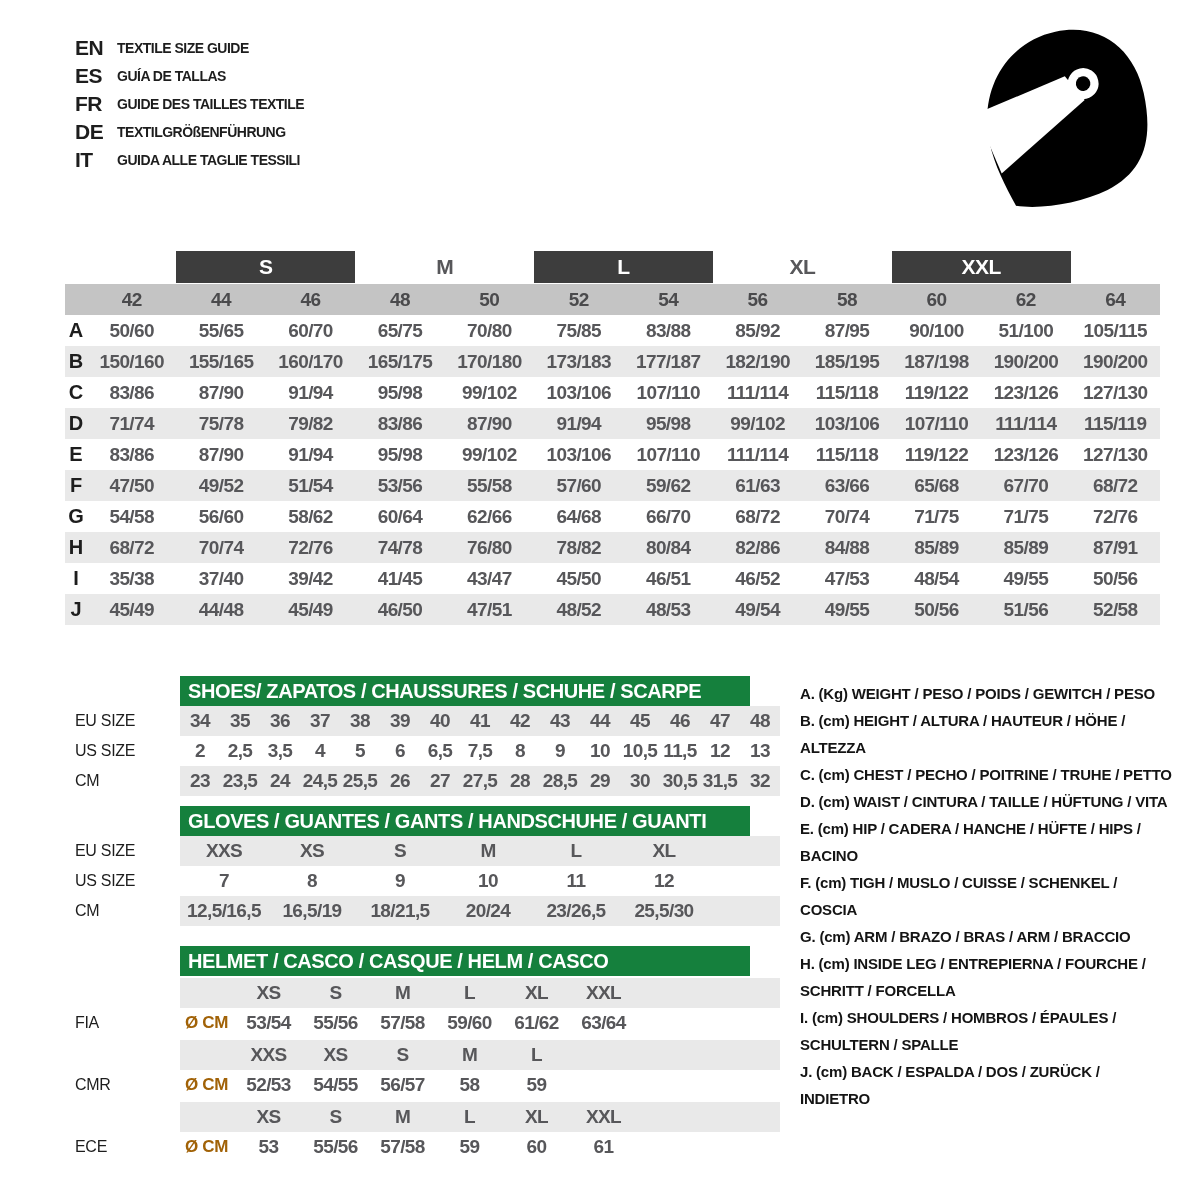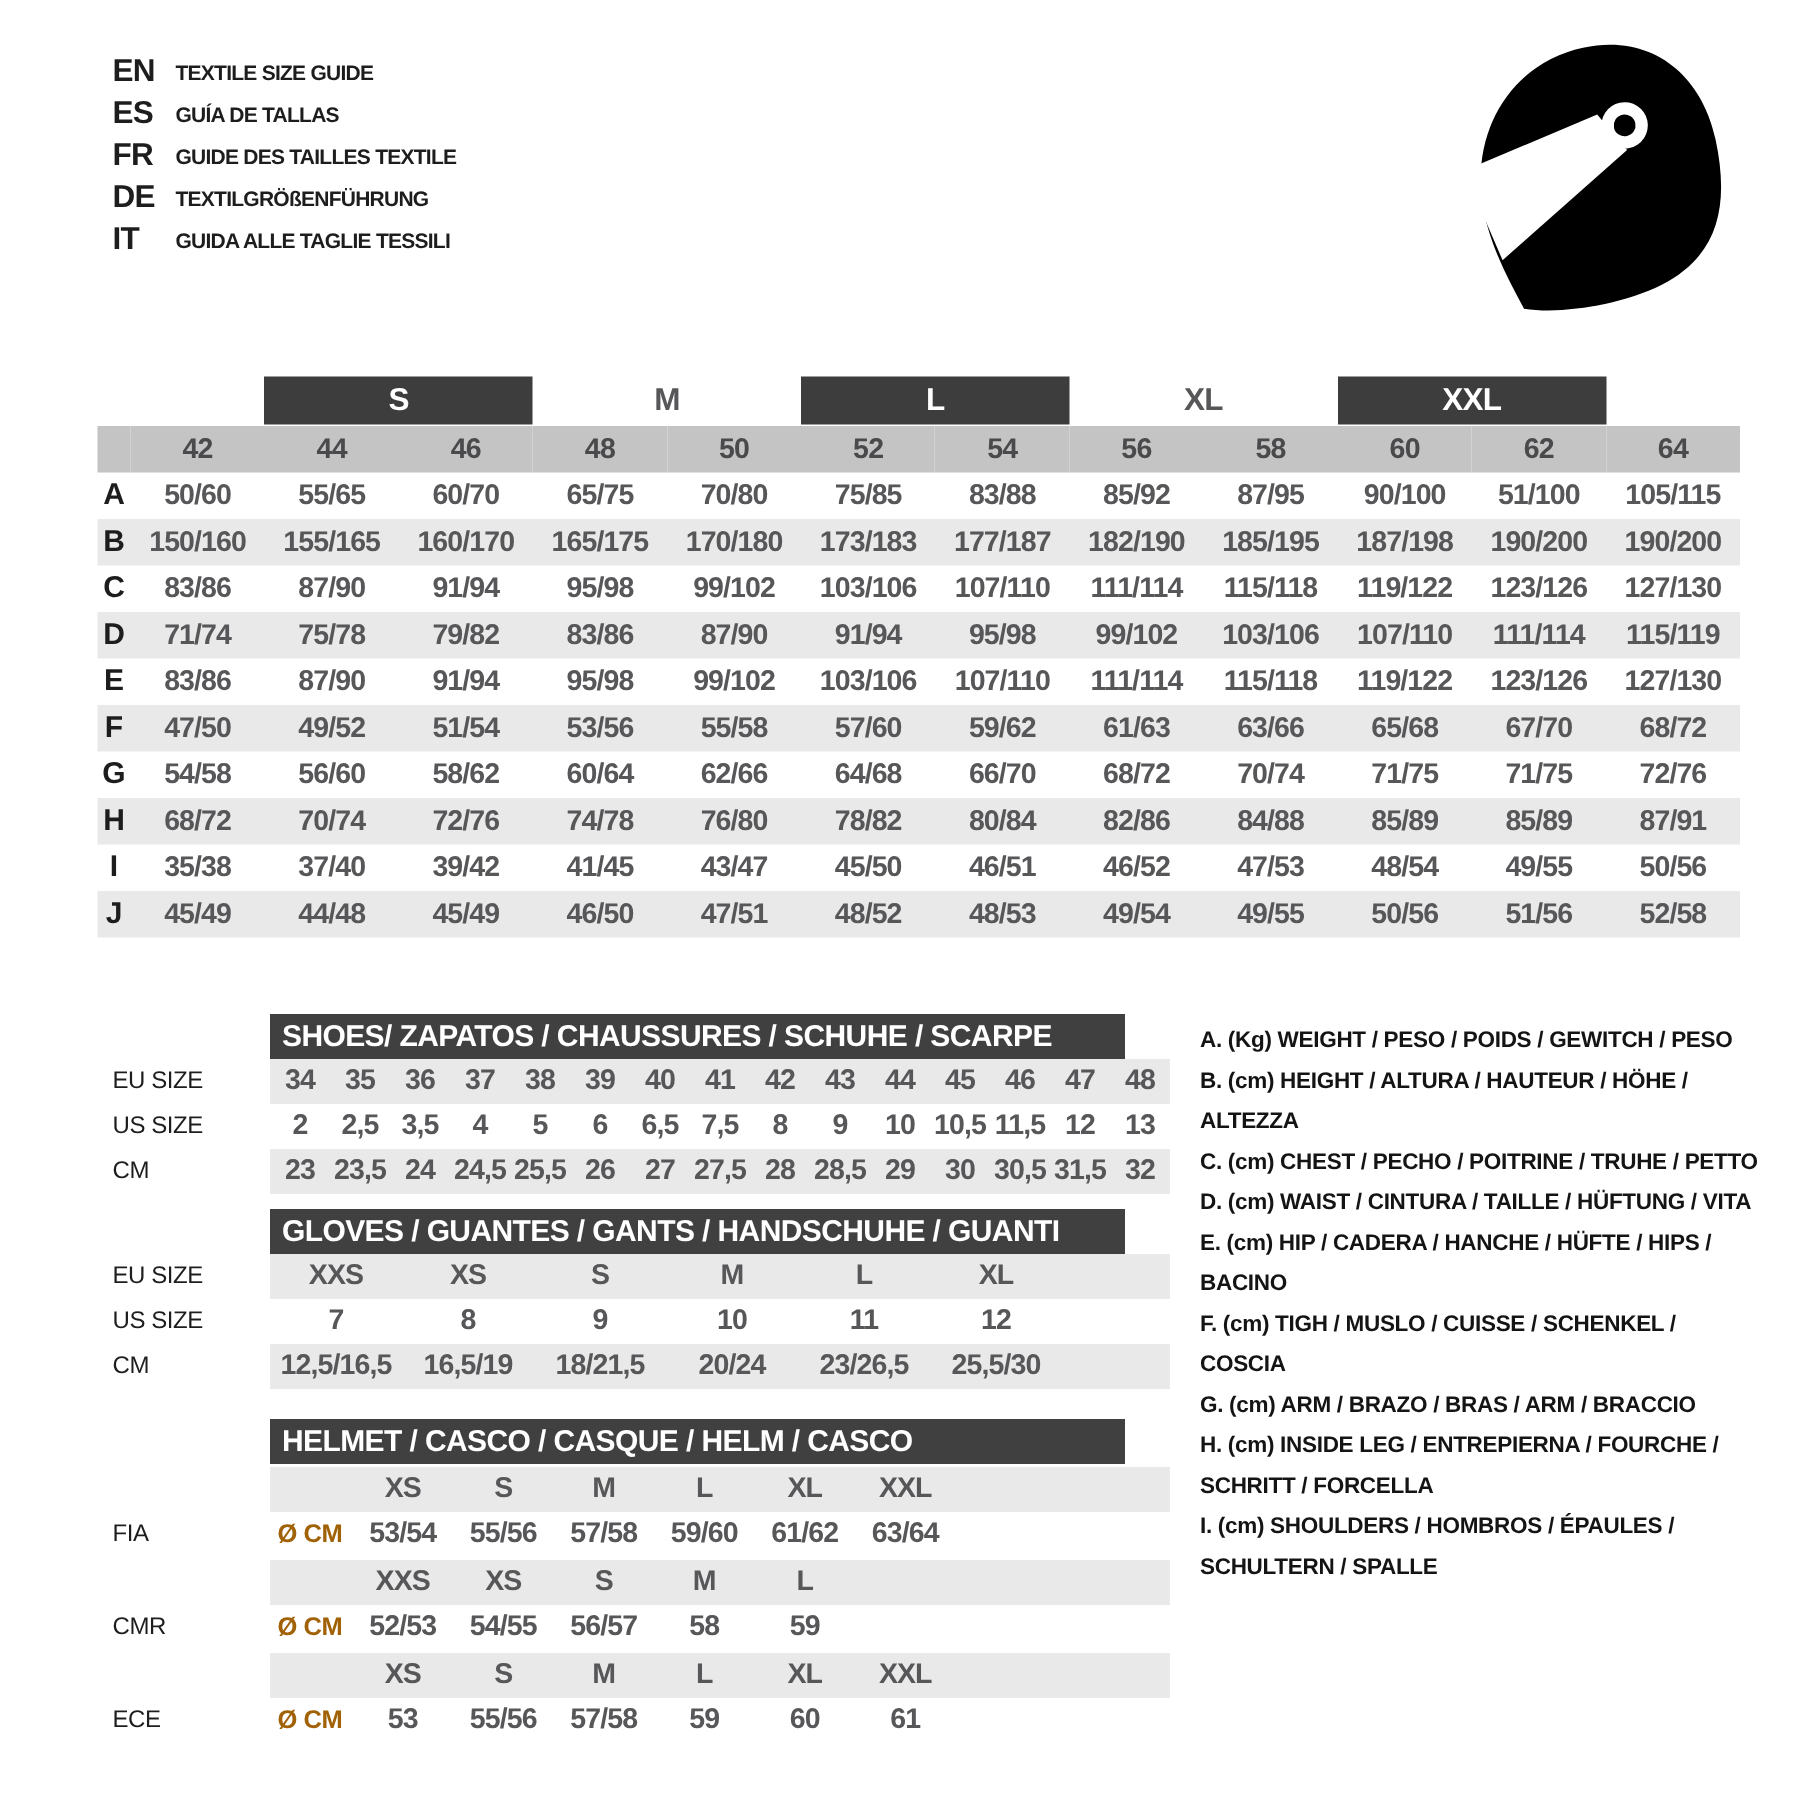--- a/index.html
+++ b/index.html
@@ -26,21 +26,21 @@
   .band{background:#c4c4c4;height:31px;display:flex;align-items:center;justify-content:center;}
   .num{font-weight:bold;font-size:19px;color:#4a4a4c;letter-spacing:-0.5px;}
   .stripe{background:#e9e9e9;}
   .cell{display:flex;align-items:center;justify-content:center;height:100%;white-space:nowrap;}
   .rowlabel{font-weight:bold;font-size:20px;color:#1d1d1d;}
   .val{font-weight:bold;font-size:19px;color:#57575a;letter-spacing:-0.6px;}
 
   
   .section{position:absolute;left:65px;width:715px;}
   #shoes{top:676px;} #gloves{top:806px;} #helmetTbl{top:946px;}
-  .secbar{margin-left:115px;width:562px;height:30px;background:#404040;
+  .secbar{margin-left:115px;width:562px;height:30px;background:#15803d;
           display:flex;align-items:center;padding-left:8px;}
   .secbar-text{color:#ffffff;font-weight:bold;font-size:20px;letter-spacing:-0.4px;white-space:nowrap;}
   .secrow{display:flex;height:30px;align-items:stretch;}
   .seclabel{width:115px;display:flex;align-items:center;padding-left:10px;box-sizing:border-box;
             font-weight:normal;font-size:16px;color:#1d1d1d;letter-spacing:-0.3px;}
   .secvals{flex:1;display:grid;align-items:center;height:100%;}
   .shoes-cols{grid-template-columns:repeat(15,1fr);}
   .gloves-cols{grid-template-columns:repeat(6,88px);}
   .helmet-cols{grid-template-columns:55px repeat(6,67px);}
   .helmet-sizes-row{margin-top:2px;}
@@ -445,14 +445,15 @@
   <div class="legend" id="legend">
       <div class="legend-item">A. (Kg) WEIGHT / PESO / POIDS / GEWITCH / PESO</div>
       <div class="legend-item">B. (cm) HEIGHT / ALTURA / HAUTEUR / HÖHE / ALTEZZA</div>
       <div class="legend-item">C. (cm) CHEST / PECHO / POITRINE / TRUHE / PETTO</div>
       <div class="legend-item">D. (cm) WAIST / CINTURA / TAILLE / HÜFTUNG / VITA</div>
       <div class="legend-item">E. (cm) HIP / CADERA / HANCHE / HÜFTE / HIPS / BACINO</div>
       <div class="legend-item">F. (cm) TIGH / MUSLO / CUISSE / SCHENKEL / COSCIA</div>
       <div class="legend-item">G. (cm) ARM / BRAZO / BRAS / ARM / BRACCIO</div>
       <div class="legend-item">H. (cm) INSIDE LEG / ENTREPIERNA / FOURCHE / SCHRITT / FORCELLA</div>
       <div class="legend-item">I. (cm) SHOULDERS / HOMBROS / ÉPAULES / SCHULTERN / SPALLE</div>
+      <div class="legend-item">J. (cm) BACK / ESPALDA / DOS / ZURÜCK / INDIETRO</div>
     </div>
 </div>
 
 </body></html>

